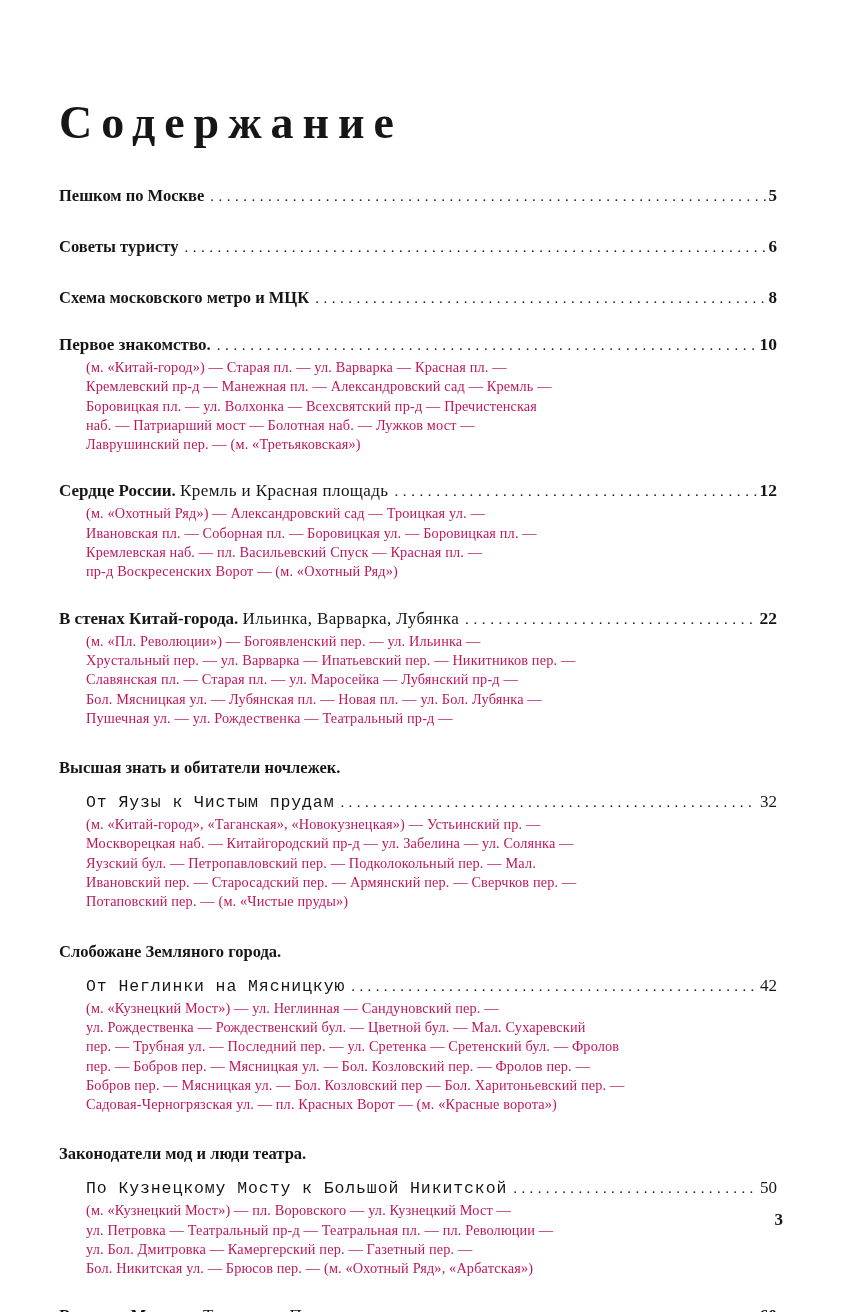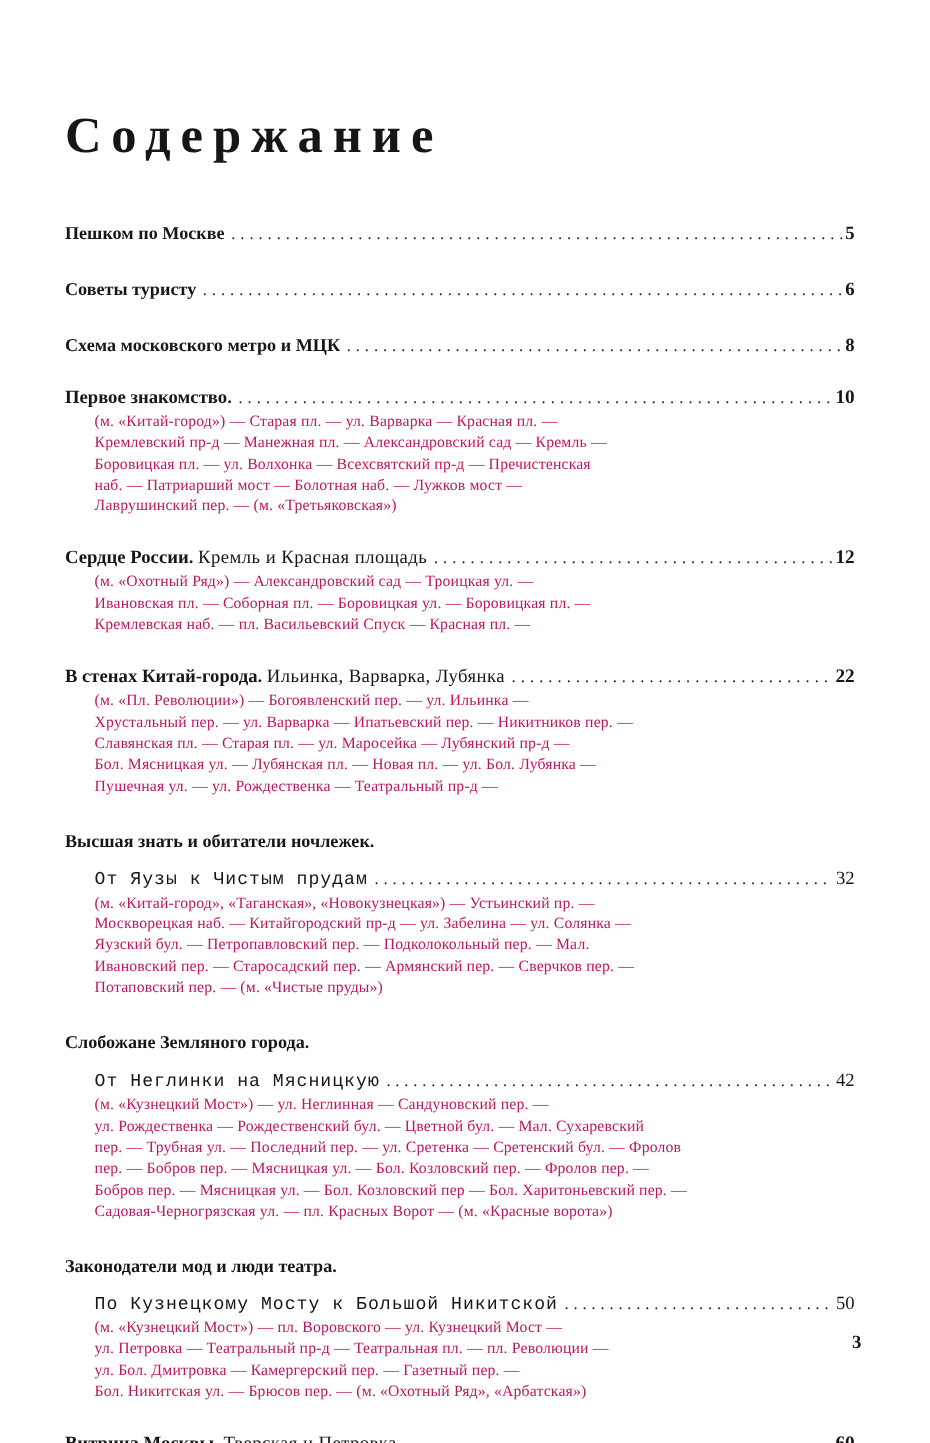--- a/index.html
+++ b/index.html
@@ -62,21 +62,21 @@
     flex: 0 0 auto;
     text-align: right;
   }
 
   
   .simple-entry {
     margin-top: 31px;
     font-size: 16.5px;
     font-weight: 700;
   }
-  .simple-entry:first-of-type { margin-top: 56px; }
+  .simple-entry:first-of-type { margin-top: 40px; }
   .simple-entry .entry-page { font-weight: 700; font-size: 17px; }
   .simple-entry .leader { font-weight: 400; letter-spacing: 4.5px; }
 
   
   .chapter {
     margin-top: 26px;
   }
   .chapter-head {
     font-size: 17px;
     justify-content: space-between;
@@ -168,20 +168,21 @@
     <div class="chapter">
       <div class="chapter-head entry-row">
         <span class="entry-title"><span class="bold">Сердце России.</span> <span class="reg">Кремль и Красная площадь</span></span>
         <span class="leader"></span>
         <span class="entry-page">12</span>
       </div>
       <div class="route">
         <div class="rline">(м. «Охотный Ряд») — Александровский сад — Троицкая ул. —</div>
         <div class="rline">Ивановская пл. — Соборная пл. — Боровицкая ул. — Боровицкая пл. —</div>
         <div class="rline">Кремлевская наб. — пл. Васильевский Спуск — Красная пл. —</div>
+        <div class="rline">пр-д Воскресенских Ворот — (м. «Охотный Ряд»)</div>
       </div>
     </div>
 
     <div class="chapter">
       <div class="chapter-head entry-row">
         <span class="entry-title"><span class="bold">В стенах Китай-города.</span> <span class="reg">Ильинка, Варварка, Лубянка</span></span>
         <span class="leader"></span>
         <span class="entry-page">22</span>
       </div>
       <div class="route">

